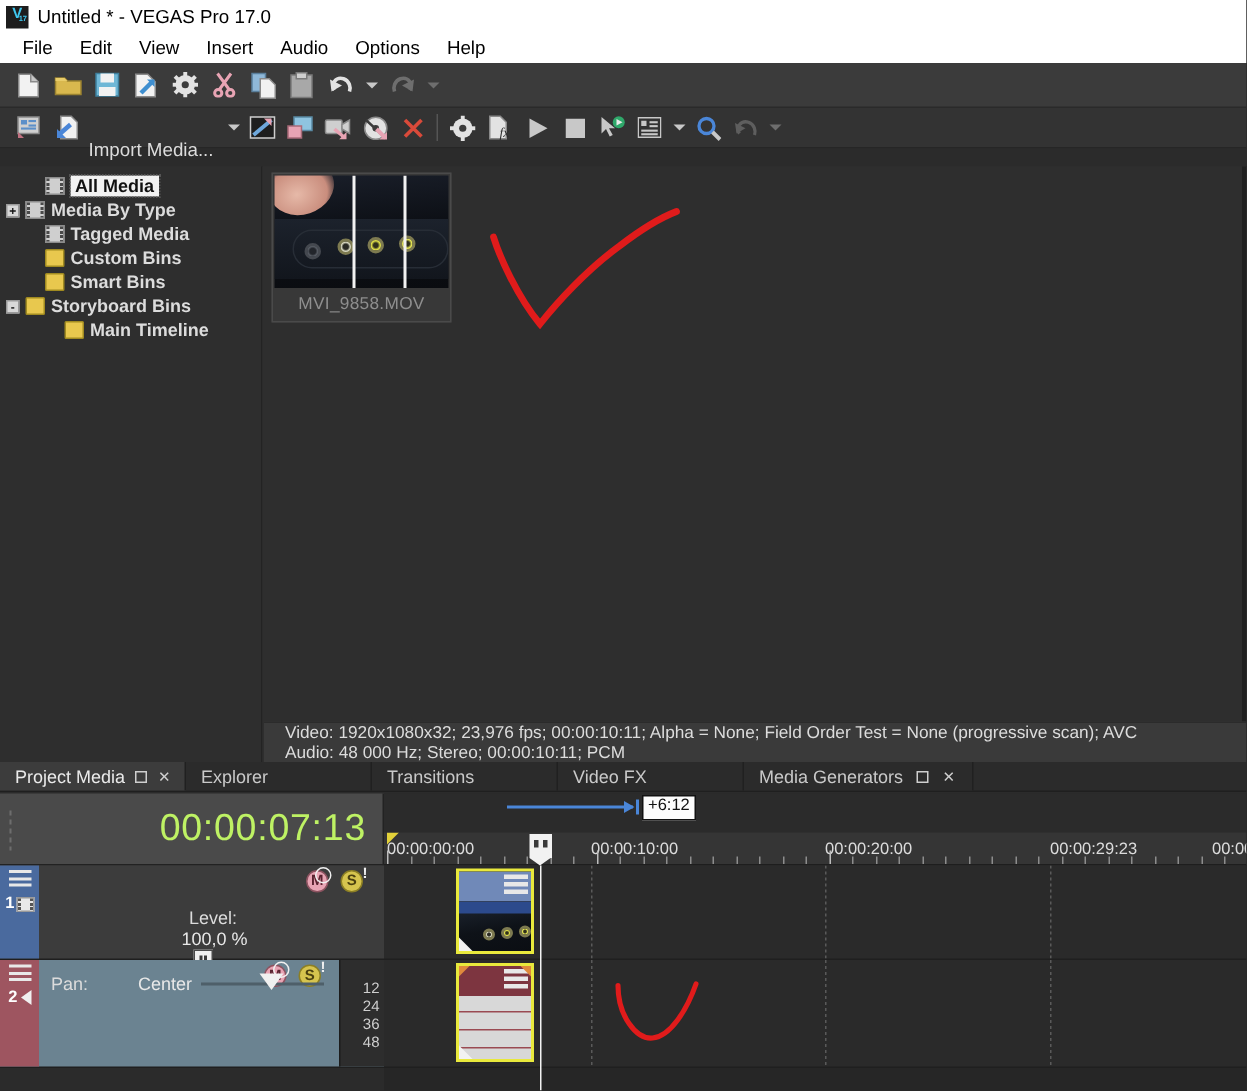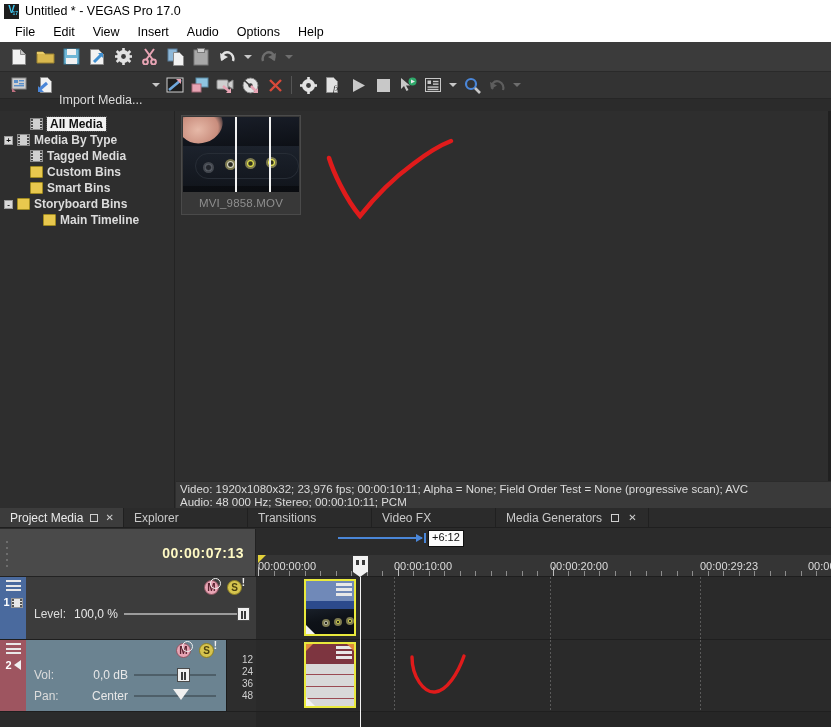--- a/index.html
+++ b/index.html
@@ -138,21 +138,21 @@
     margin-top: 5px; font-size: 11.5px; color: #8e8e8e; letter-spacing: .2px;
   }
 
   
   .annot { position: absolute; pointer-events: none; }
 
   
   .status-strip {
     position: absolute; top: 481px; left: 176px; width: 655px; height: 27px;
     background: #3a3a3a; border-top: 1px solid #2b2b2b;
-    padding: 1px 0 0 4px;
+    padding: 1px 0 0 14px;
   }
   .status-line { font-size: 11.5px; color: #dcdcdc; line-height: 13px; white-space: nowrap; }
 
   
   .tabbar {
     position: absolute; top: 508px; left: 0; width: 831px; height: 20px;
     background: #2b2b2b; display: flex; align-items: stretch;
     border-bottom: 1px solid #1f1f1f;
   }
   .tab {
@@ -171,21 +171,21 @@
   
   .tl-region {
     position: absolute; top: 529px; left: 0; width: 831px; height: 198px;
     background: #2b2b2b;
   }
   .tc-box {
     position: absolute; left: 0; top: 0; width: 256px; height: 48px;
     background: #4a4a4a; border-right: 1px solid #222; border-bottom: 1px solid #222;
     display: flex; align-items: center; justify-content: flex-end; padding-right: 11px;
   }
-  .tc-text { font-size: 14px; color: #fef9c3; letter-spacing: .5px; font-weight: bold; }
+  .tc-text { font-size: 25px; color: #bef264; letter-spacing: .5px; }
   .tc-dots {
     position: absolute; left: 5px; top: 10px; width: 4px; height: 28px;
     background-image: radial-gradient(#6d6d6d 1px, transparent 1px);
     background-size: 4px 6px;
   }
   .zoombar {
     position: absolute; left: 256px; top: 0; width: 575px; height: 26px;
     background: #2b2b2b;
   }
   .drag-arrow {
@@ -751,21 +751,21 @@
           <span class="num-row">
             <span>1</span>
             <span class="num-glyph-film"></span>
           </span>
         </div>
         <div class="th-ctl">
           <div class="ms-wrap">
             <span class="btn-mute">M</span>
             <span class="btn-solo">S</span>
           </div>
-          <div class="ctl-row" style="margin-top:24px;">
+          <div class="ctl-row" style="margin-top:24px;flex-direction:column;">
             <span class="ctl-label">Level:</span>
             <span class="ctl-value" style="width:58px;">100,0 %</span>
             <span class="slider">
               <i class="rail"></i>
               <i class="knob" style="right:0;">
                   <i class="l"></i>
                   <i class="r"></i>
                 </i>
             </span>
           </div>
@@ -781,31 +781,20 @@
             </span>
           <span class="num-row">
             <span>2</span>
             <span class="num-glyph-spk"></span>
           </span>
         </div>
         <div class="th-ctl">
           <div class="ms-wrap" style="right:42px;">
             <span class="btn-mute">M</span>
             <span class="btn-solo">S</span>
-          </div>
-          <div class="ctl-row" style="margin-top:22px; padding-right:34px;">
-            <span class="ctl-label ctl-label-w">Vol:</span>
-            <span class="ctl-value">0,0 dB</span>
-            <span class="slider">
-              <i class="rail"></i>
-              <i class="knob" style="left:52%;">
-                  <i class="l"></i>
-                  <i class="r"></i>
-                </i>
-            </span>
           </div>
           <div class="ctl-row" style="padding-right:34px;">
             <span class="ctl-label ctl-label-w">Pan:</span>
             <span class="ctl-value">Center</span>
             <span class="slider">
               <i class="rail"></i>
               <i class="knob-tri" style="left:48%;"></i>
             </span>
           </div>
           <div class="meter">

